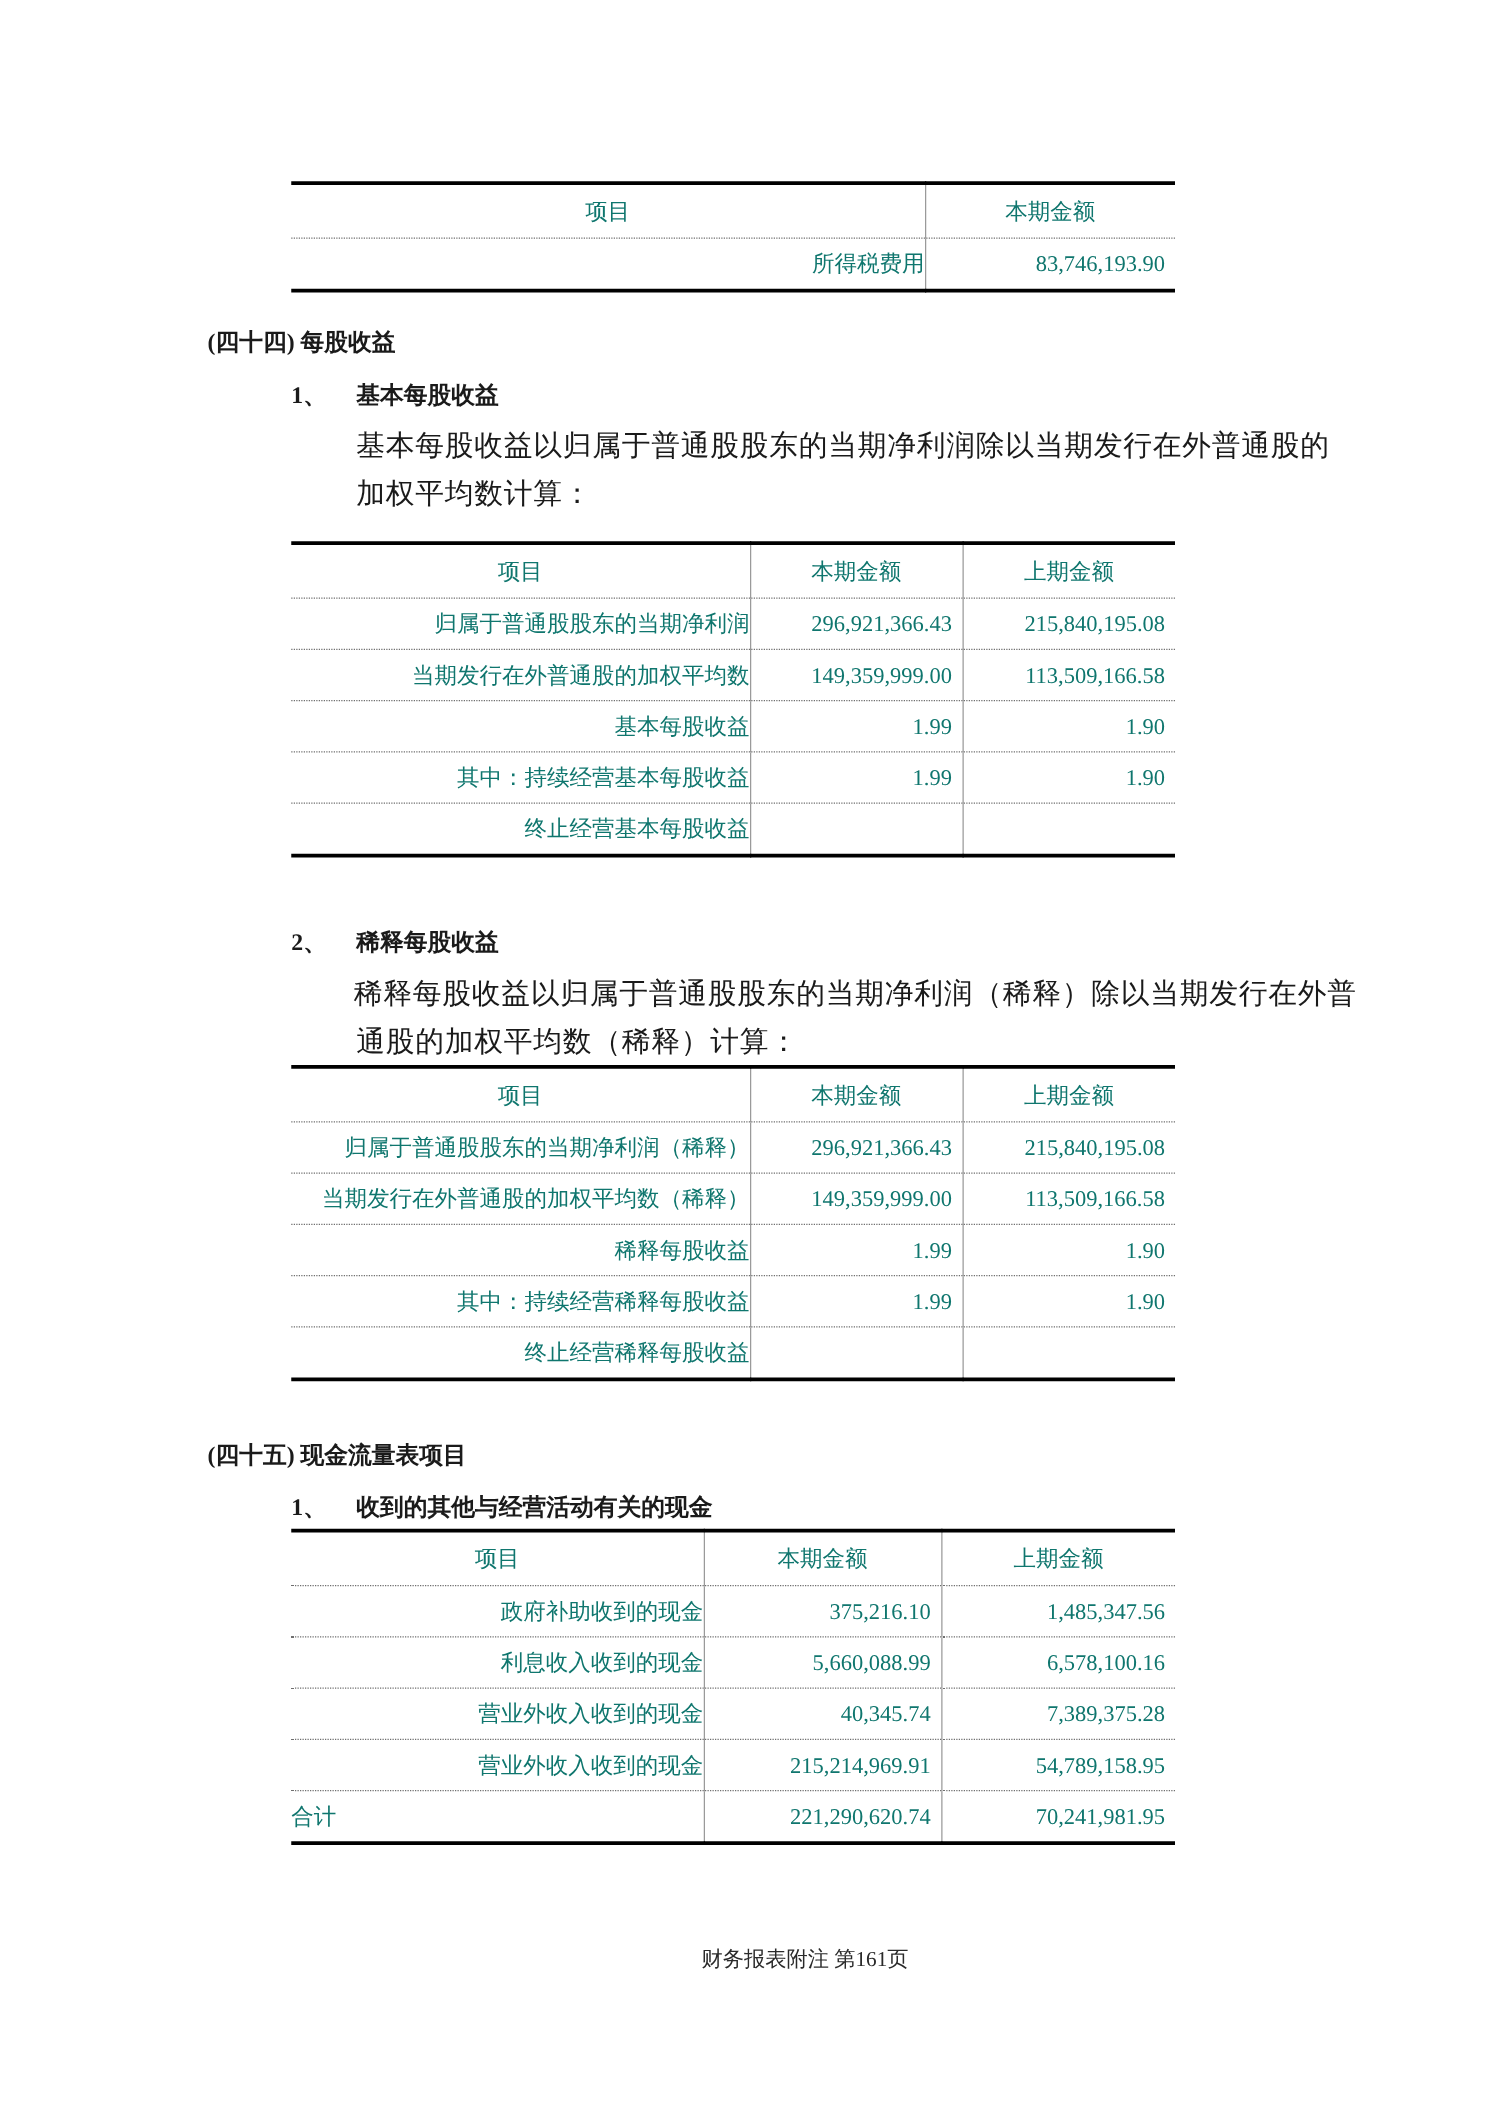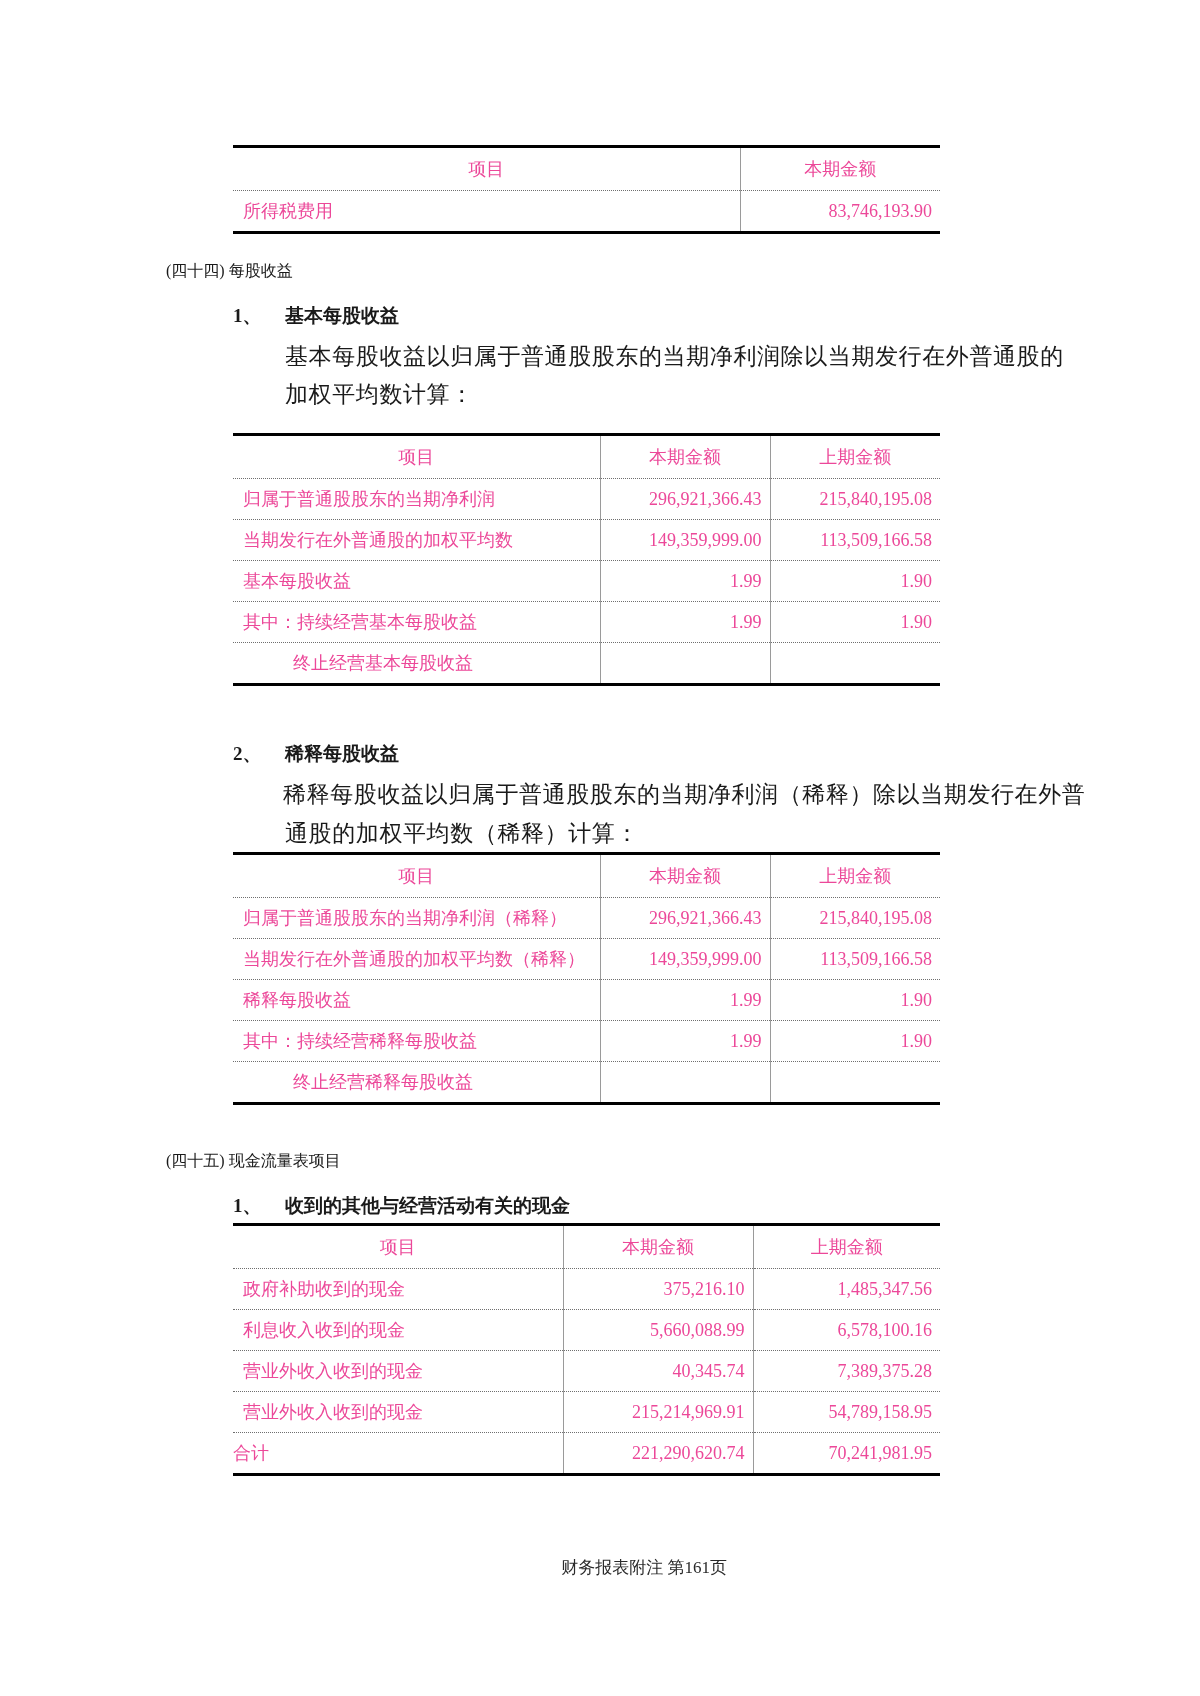--- a/index.html
+++ b/index.html
@@ -14,46 +14,46 @@
   }
   .abs { position: absolute; }
 
   
   table.fin {
     border-collapse: collapse;
     table-layout: fixed;
     border-top: 3px solid #000000;
     border-bottom: 3px solid #000000;
     font-size: 18px;
-    color: #ec4899;
+    color: #0f766e;
   }
   table.fin th {
     font-weight: normal;
     text-align: center;
     height: 42px;
     border-bottom: 1px dotted #6f6f6f;
     vertical-align: middle;
     padding: 0;
   }
   table.fin td {
     height: 40px;
     border-bottom: 1px dotted #6f6f6f;
     vertical-align: middle;
     padding: 0;
   }
   table.fin .vline { border-right: 1px solid #9a9a9a; }
-  table.fin td.lbl { text-align: left; padding-left: 10px; }
+  table.fin td.lbl { text-align: right; padding-left: 10px; }
   table.fin td.lbl.indent { padding-left: 60px; }
   table.fin td.lbl.center { text-align: left; padding-left: 0; }
   table.fin td.num { text-align: right; padding-right: 8px; }
 
   
   .sec-title {
-    font-size: 16px;
-    font-weight: normal;
+    font-size: 19px;
+    font-weight: bold;
     white-space: nowrap;
   }
   .sub-head {
     display: flex;
     font-size: 19px;
     font-weight: bold;
     white-space: nowrap;
   }
   .sub-head .sub-num { width: 52px; }
   .para-line {

